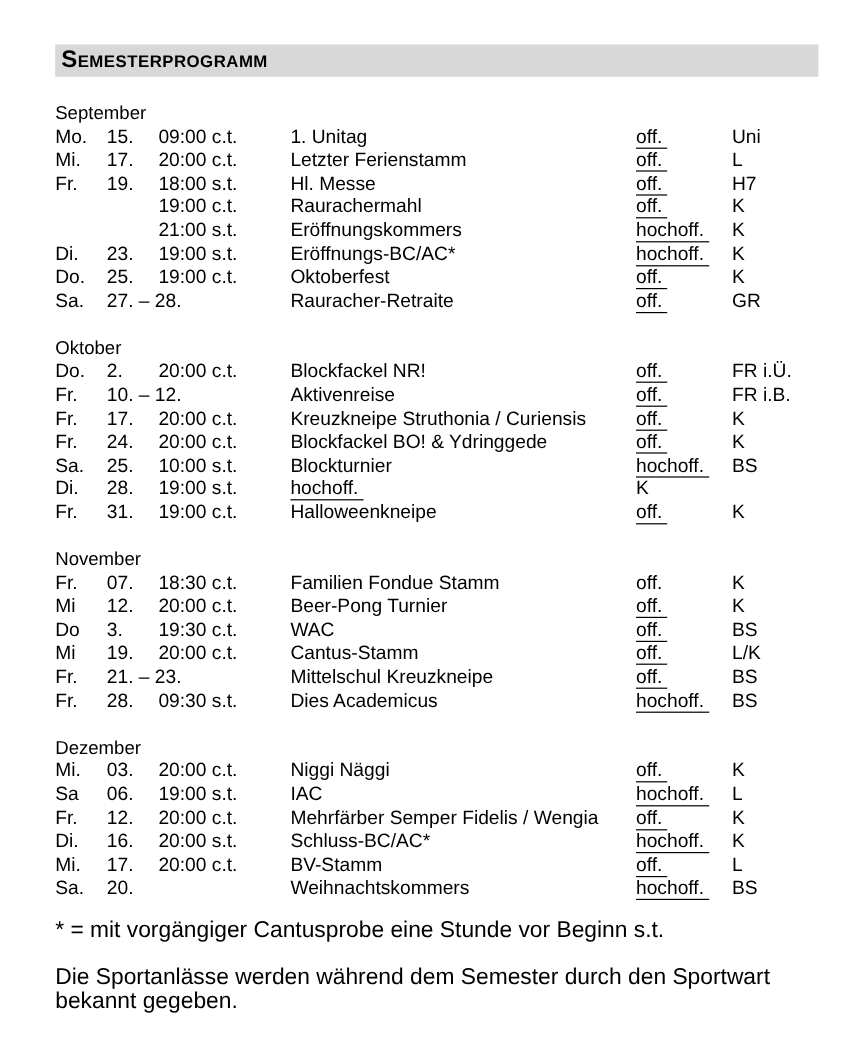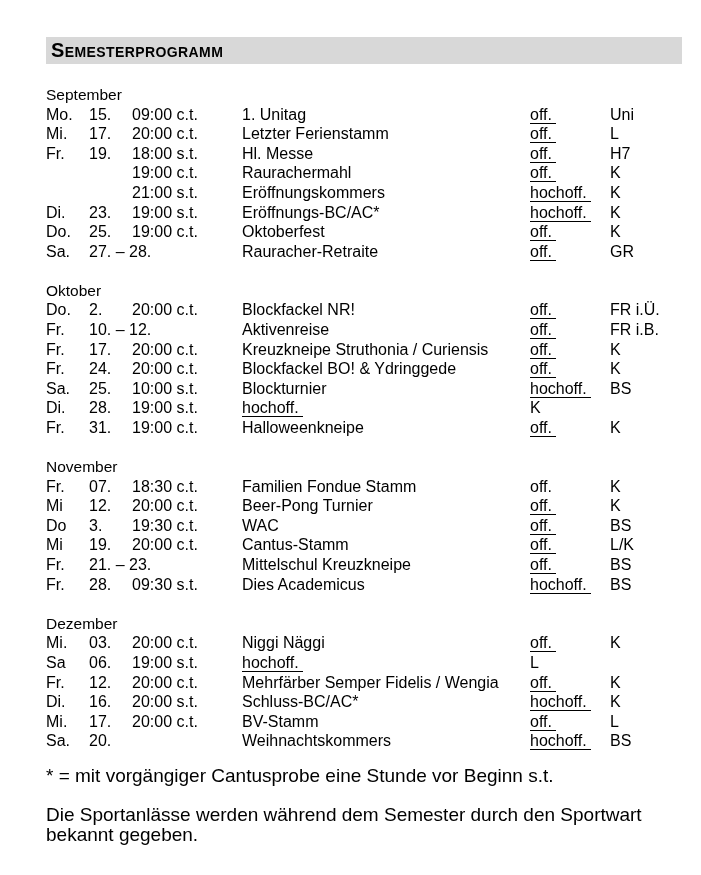--- a/index.html
+++ b/index.html
@@ -293,20 +293,21 @@
     <div class="cell c-time">20:00 c.t.</div>
     <div class="cell c-event">Niggi Näggi</div>
     <div class="cell c-status"><span class="status-label u">off.</span></div>
     <div class="cell c-loc">K</div>
   </div>
 
   <div class="row">
     <div class="cell c-day">Sa</div>
     <div class="cell c-date">06.</div>
     <div class="cell c-time">19:00 s.t.</div>
+    <div class="cell c-event">IAC</div>
     <div class="cell c-status"><span class="status-label u">hochoff.</span></div>
     <div class="cell c-loc">L</div>
   </div>
 
   <div class="row">
     <div class="cell c-day">Fr.</div>
     <div class="cell c-date">12.</div>
     <div class="cell c-time">20:00 c.t.</div>
     <div class="cell c-event">Mehrfärber Semper Fidelis / Wengia</div>
     <div class="cell c-status"><span class="status-label u">off.</span></div>

